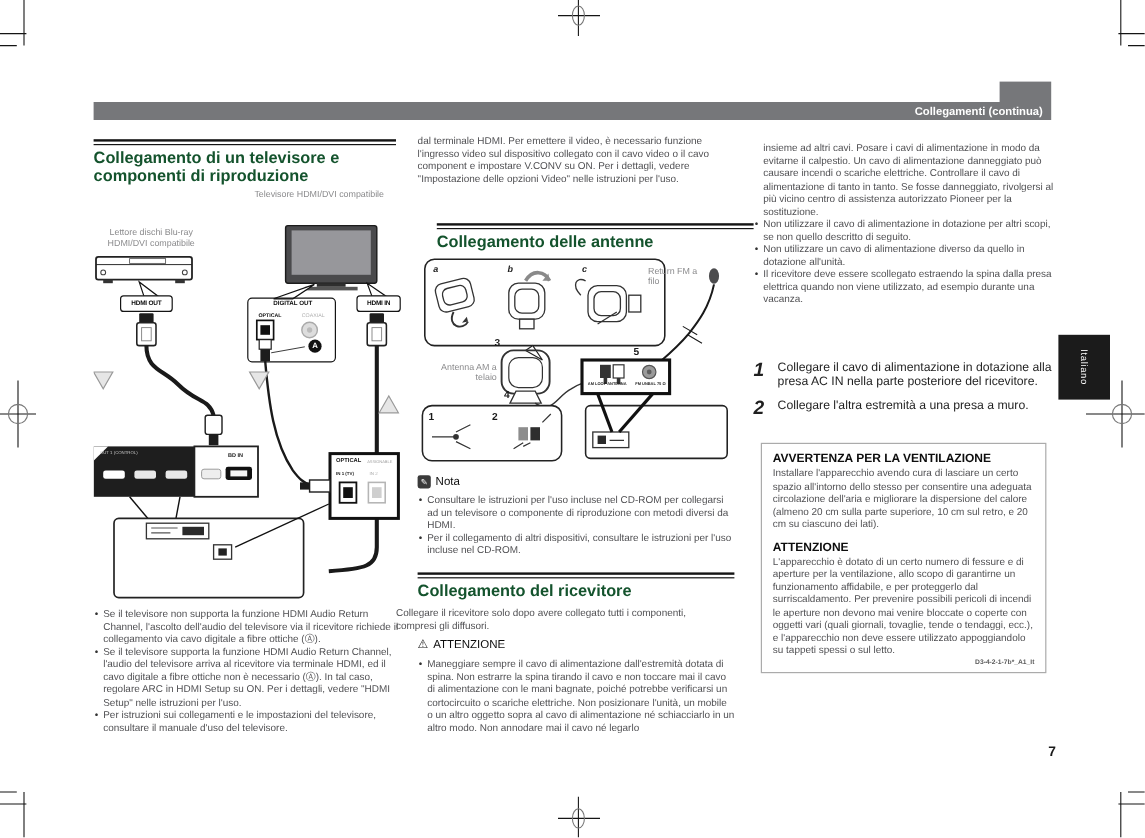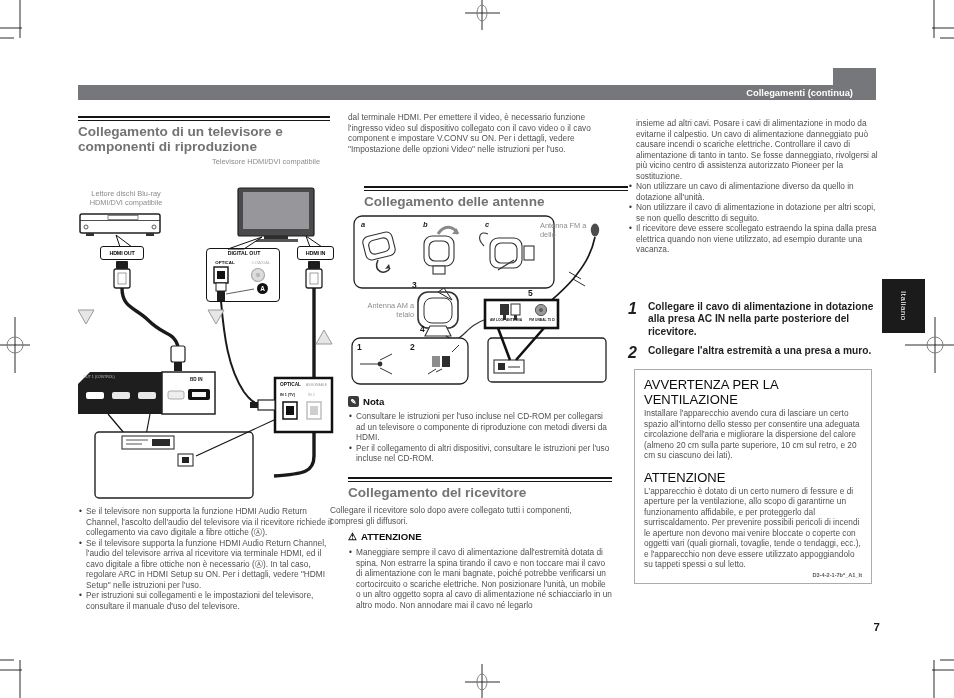--- a/index.html
+++ b/index.html
@@ -1,44 +1,44 @@
 <!DOCTYPE html>
 <html><head>
 <meta charset="utf-8">
 <style>
   *{margin:0;padding:0;box-sizing:border-box}
   html,body{width:954px;height:698px}
   body{background:#fff;font-family:"Liberation Sans",sans-serif;position:relative;overflow:hidden;color:#515154}
   .abs{position:absolute}
   .rule{border-top:2.5px solid #151515;border-bottom:1px solid #151515;height:5px}
-  h1{font-size:13.6px;color:#737373;line-height:1.13;margin-top:3px;font-weight:bold}
+  h1{font-size:13.6px;color:#14532d;line-height:1.13;margin-top:3px;font-weight:bold}
   .body{font-size:8.3px;line-height:1.27;color:#515154}
   .bullets .bullet{padding-left:8px;position:relative;font-size:8.3px;line-height:1.27;color:#515154}
   .bullet::before{content:"\2022";position:absolute;left:1px;top:0;color:#333}
   .dlab{position:absolute;font-size:7.4px;color:#8b8b8d;line-height:1.18;text-align:center}
   .balloon{position:absolute;border:1.6px solid #141414;border-radius:3px;background:#fff;font-weight:bold;
            font-size:5.4px;display:flex;align-items:center;justify-content:center;color:#0a0a0a;letter-spacing:-0.2px}
   .tiny{position:absolute;line-height:1.1}
   .circleA{position:absolute;width:11px;height:11px;border-radius:50%;background:#111;color:#fff;
            font-size:6.5px;font-weight:bold;display:flex;align-items:center;justify-content:center}
   .num{position:absolute;font-weight:bold;font-size:8.5px;color:#1a1a1a}
   .lett{position:absolute;font-weight:bold;font-style:italic;font-size:7.5px;color:#1a1a1a}
-  .note-title,.caution-title{display:flex;align-items:center;gap:4px;font-size:9.6px;font-weight:bold;color:#0d0d0d}
+  .note-title,.caution-title{display:flex;align-items:center;gap:4px;font-size:9.6px;font-weight:normal;color:#0d0d0d}
   .note-badge{width:11px;height:11px;background:#3a3a3a;border-radius:2px;color:#fff;font-size:7px;
               display:flex;align-items:center;justify-content:center}
   .warn-glyph{font-size:10px;color:#111}
   .step{display:flex;margin-bottom:7px}
   .stepnum{width:20px;flex:none;font-size:16px;font-weight:bold;font-style:italic;color:#1f1f1f;line-height:1}
-  .steptext{font-size:10.2px;font-weight:bold;color:#1f1f1f;line-height:1.22}
+  .steptext{font-size:10.2px;font-weight:normal;color:#1f1f1f;line-height:1.22}
   .ventbox{border:1px solid #ababab;padding:7px 9px 5px 9px;background:#fff}
-  .ventbox .vt{font-size:13px;font-weight:normal;color:#0d0d0d;margin-bottom:1px}
+  .ventbox .vt{font-size:10px;font-weight:bold;color:#0d0d0d;margin-bottom:1px}
   .ventbox .vb{font-size:8.3px;line-height:1.27;color:#515154}
   .doccode{font-size:5.6px;font-weight:bold;color:#5a5a5a;text-align:right;margin-top:2px}
   #hdr-bar{left:78px;top:85px;width:798px;height:15px;background:#76777a;color:#fff;display:flex;
-           align-items:center;justify-content:flex-end;padding-right:23px;font-size:9.4px;font-weight:bold}
+           align-items:center;justify-content:flex-end;padding-right:7px;font-size:9.4px;font-weight:bold}
   #hdr-tab{left:833px;top:68px;width:43px;height:17px;background:#76777a}
   #lang-tab{left:882px;top:279px;width:43px;height:54px;background:#1b1b1b;color:#fff;display:flex;
             align-items:center;justify-content:center}
   #lang-tab span{writing-mode:vertical-rl;font-size:8px;letter-spacing:0.5px}
   #page-num{left:856px;top:621px;width:24px;text-align:right;font-size:11.5px;font-weight:bold;color:#1a1a1a}
   svg{display:block}
 </style>
 </head>
 <body>
 
@@ -258,21 +258,21 @@
       <circle cx="193" cy="96" r="5.6" fill="#9a9a9a" stroke="#555" stroke-width="1"></circle>
       <circle cx="193" cy="96" r="2" fill="#5e5e5e"></circle>
     </g>
     <path d="M150 114 L162 146" stroke="#111" stroke-width="2.6"></path>
     <path d="M196 114 L168 146" stroke="#111" stroke-width="2.6"></path>
   </svg>
 
   <span class="lett" style="left:13px;top:6px">a</span>
   <span class="lett" style="left:75px;top:6px">b</span>
   <span class="lett" style="left:137px;top:6px">c</span>
-  <span class="dlab" style="left:192px;top:8px;width:48px;text-align:left">Antenna FM a dello</span>
+  <span class="dlab" style="left:192px;top:8px;width:48px;text-align:left">Return FM a filo</span>
   <span class="num" style="left:64px;top:66px">3</span>
   <span class="dlab" style="left:2px;top:88px;width:64px;text-align:right">Antenna AM a telaio</span>
   <span class="num" style="left:72px;top:110px">4</span>
   <span class="num" style="left:9px;top:128px">1</span>
   <span class="num" style="left:62px;top:128px">2</span>
   <span class="num" style="left:180px;top:74px">5</span>
   <span class="tiny" style="left:140px;top:105px;width:36px;font-size:3.3px;font-weight:bold;color:#222;position:absolute;text-align:center">AM LOOP ANTENNA</span>
   <span class="tiny" style="left:178px;top:105px;width:32px;font-size:3.3px;font-weight:bold;color:#222;position:absolute;text-align:center">FM UNBAL 75 Ω</span>
 </div>
 
@@ -298,22 +298,22 @@
     <span>ATTENZIONE</span>
   </div>
   <div class="bullets" style="margin-top:5px">
     <div class="bullet">Maneggiare sempre il cavo di alimentazione dall'estremità dotata di spina. Non estrarre la spina tirando il cavo e non toccare mai il cavo di alimentazione con le mani bagnate, poiché potrebbe verificarsi un cortocircuito o scariche elettriche. Non posizionare l'unità, un mobile o un altro oggetto sopra al cavo di alimentazione né schiacciarlo in un altro modo. Non annodare mai il cavo né legarlo</div>
   </div>
 </div>
 
 <div class="abs" style="left:628px;top:118px;width:250px">
   <div class="body" style="padding-left:8px">insieme ad altri cavi. Posare i cavi di alimentazione in modo da evitarne il calpestio. Un cavo di alimentazione danneggiato può causare incendi o scariche elettriche. Controllare il cavo di alimentazione di tanto in tanto. Se fosse danneggiato, rivolgersi al più vicino centro di assistenza autorizzato Pioneer per la sostituzione.</div>
   <div class="bullets">
+    <div class="bullet">Non utilizzare il cavo di alimentazione in dotazione per altri scopi, se non quello descritto di seguito.</div>
     <div class="bullet">Non utilizzare un cavo di alimentazione diverso da quello in dotazione all'unità.</div>
-    <div class="bullet">Non utilizzare il cavo di alimentazione in dotazione per altri scopi, se non quello descritto di seguito.</div>
     <div class="bullet">Il ricevitore deve essere scollegato estraendo la spina dalla presa elettrica quando non viene utilizzato, ad esempio durante una vacanza.</div>
   </div>
 </div>
 
 <div class="abs" style="left:628px;top:301px;width:252px">
   <div class="step">
     <span class="stepnum">1</span>
     <span class="steptext">Collegare il cavo di alimentazione in dotazione alla presa AC IN nella parte posteriore del ricevitore.</span>
   </div>
   <div class="step">

